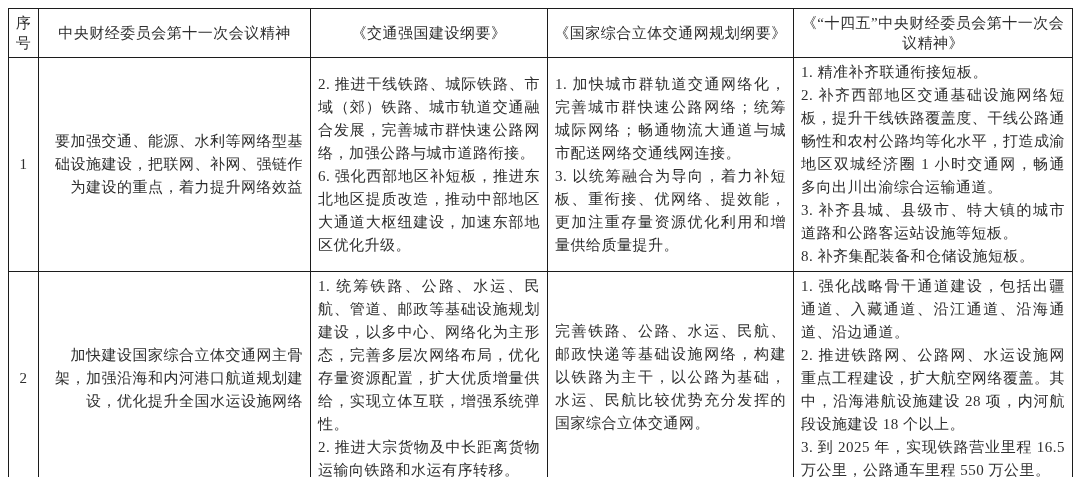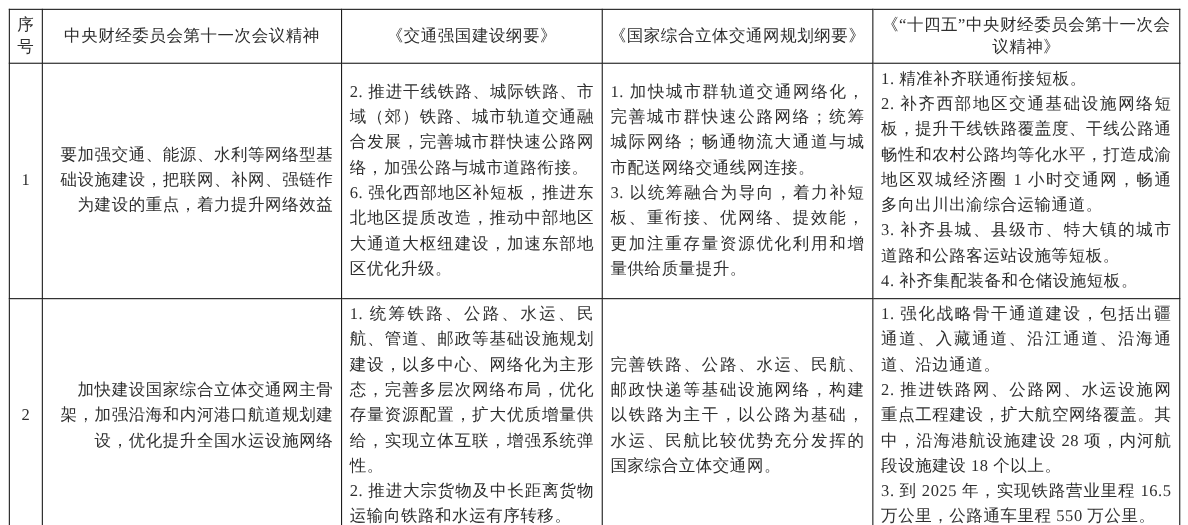--- a/index.html
+++ b/index.html
@@ -99,21 +99,21 @@
             <p>6. 强化西部地区补短板，推进东北地区提质改造，推动中部地区大通道大枢纽建设，加速东部地区优化升级。</p>
           </td>
         <td class="cell-list">
             <p>1. 加快城市群轨道交通网络化，完善城市群快速公路网络；统筹城际网络；畅通物流大通道与城市配送网络交通线网连接。</p>
             <p>3. 以统筹融合为导向，着力补短板、重衔接、优网络、提效能，更加注重存量资源优化利用和增量供给质量提升。</p>
           </td>
         <td class="cell-list">
             <p>1. 精准补齐联通衔接短板。</p>
             <p>2. 补齐西部地区交通基础设施网络短板，提升干线铁路覆盖度、干线公路通畅性和农村公路均等化水平，打造成渝地区双城经济圈 1 小时交通网，畅通多向出川出渝综合运输通道。</p>
             <p>3. 补齐县城、县级市、特大镇的城市道路和公路客运站设施等短板。</p>
-            <p>4. 补齐集配装备和仓储设施短板。</p>
+            <p>8. 补齐集配装备和仓储设施短板。</p>
           </td>
       </tr>
       <tr class="row-body-2">
         <td class="cell-num">2</td>
         <td class="cell-center">加快建设国家综合立体交通网主骨架，加强沿海和内河港口航道规划建设，优化提升全国水运设施网络</td>
         <td class="cell-list">
             <p>1. 统筹铁路、公路、水运、民航、管道、邮政等基础设施规划建设，以多中心、网络化为主形态，完善多层次网络布局，优化存量资源配置，扩大优质增量供给，实现立体互联，增强系统弹性。</p>
             <p>2. 推进大宗货物及中长距离货物运输向铁路和水运有序转移。</p>
           </td>
         <td class="cell-para-center">

